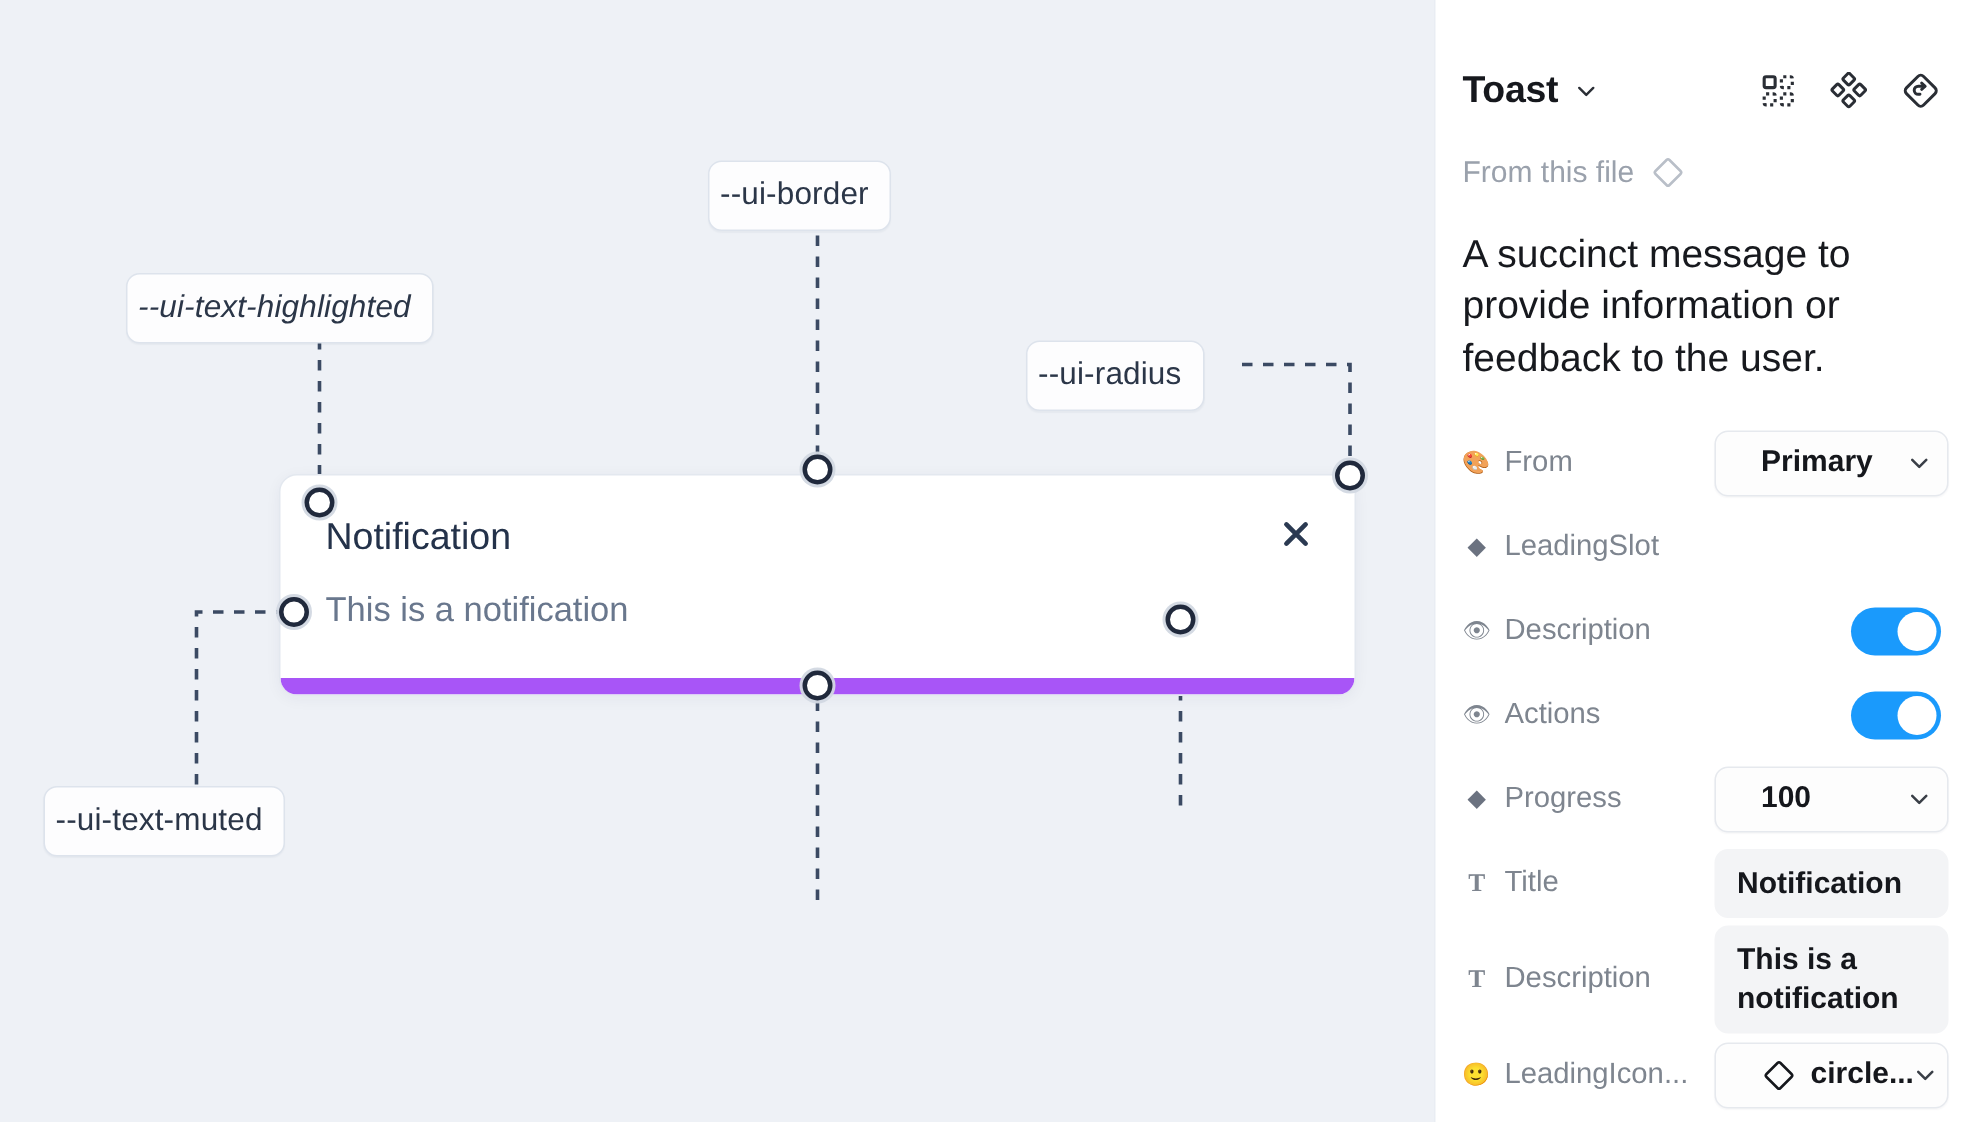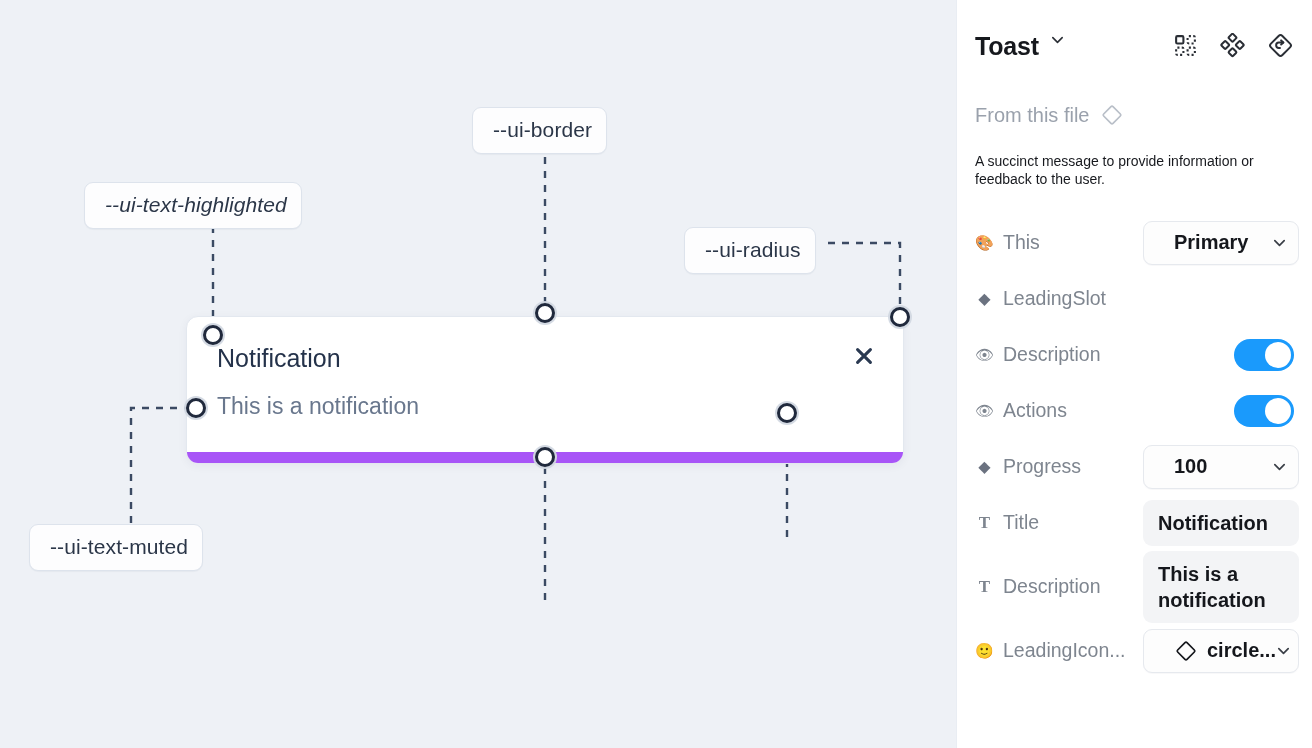--- a/index.html
+++ b/index.html
@@ -24,21 +24,21 @@
   
   .chip {
     position: absolute;
     background: #fdfdfe;
     border: 1px solid #dde3ec;
     border-radius: 9px;
     color: #2b3648;
     font-size: 21px;
     letter-spacing: .1px;
     line-height: 1;
-    padding: 11px 14px 13px 20px;
+    padding: 11px 14px 13px 7px;
     white-space: nowrap;
     box-shadow: 0 1px 1px rgba(24,40,70,.04);
   }
 
   
   #toast {
     position: absolute;
     left: 186px; top: 316px;
     width: 718px; height: 148px;
     background: #ffffff;
@@ -80,40 +80,40 @@
   
   #panel {
     position: relative;
     width: 356px; height: 748px;
     background: #ffffff;
     border-left: 1px solid #e9edf3;
     flex: none;
     padding: 0 18px;
   }
   .panel-header {
-    display: flex; align-items: flex-start;
+    display: flex; align-items: center;
     height: 56px; margin-top: 32px;
   }
   .panel-title {
     font-size: 25px; font-weight: bold; color: #16181d; letter-spacing: -.2px;
   }
   .panel-title-caret { margin-left: 11px; color: #2b2f36; display: flex; align-items: center; }
   .panel-icons { margin-left: auto; display: flex; align-items: center; gap: 22px; }
   .panel-icons .pic { color: #2a2e35; cursor: pointer; display: flex; }
 
   .from-file {
     display: flex; align-items: center; gap: 11px;
     margin-top: 12px; height: 30px;
   }
   .from-file-label { font-size: 20px; color: #9aa1ac; }
   .from-file-icon { color: #b9bfc8; display: flex; }
 
   .blurb {
     margin-top: 22px;
-    font-size: 14px; line-height: 1.32; color: #17191e;
+    font-size: 26px; line-height: 1.32; color: #17191e;
   }
 
   .props { margin-top: 26px; }
   .prop-row {
     display: flex; align-items: center;
     min-height: 56px;
   }
   .prop-label {
     display: flex; align-items: center; gap: 9px;
     width: 168px; flex: none;
@@ -272,21 +272,21 @@
       </div>
     </div>
 
     <div class="blurb">A succinct message to provide information or feedback to the user.</div>
 
     <div class="props">
 
       <div class="prop-row">
         <div class="prop-label">
           <span class="prop-icon">🎨</span>
-          <span class="prop-label-text">This</span>
+          <span class="prop-label-text">From</span>
         </div>
         <div class="prop-control">
           <div class="select">
             <span class="sv">Primary</span>
             <span class="caret">
               <svg width="15" height="15" viewBox="0 0 16 16" xmlns="http://www.w3.org/2000/svg">
                 <path d="M3 6 L8 11 L13 6" fill="none" stroke="currentColor" stroke-width="1.8" stroke-linecap="round" stroke-linejoin="round"></path>
               </svg>
             </span>
           </div>

